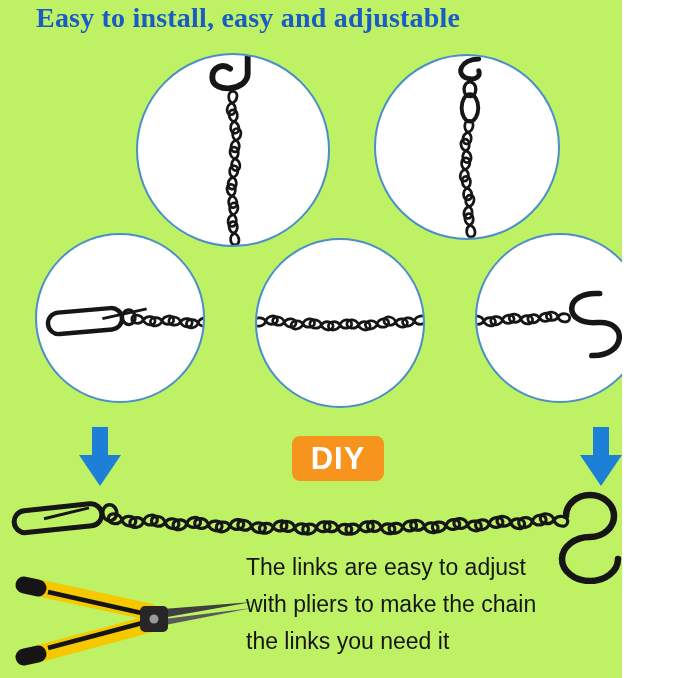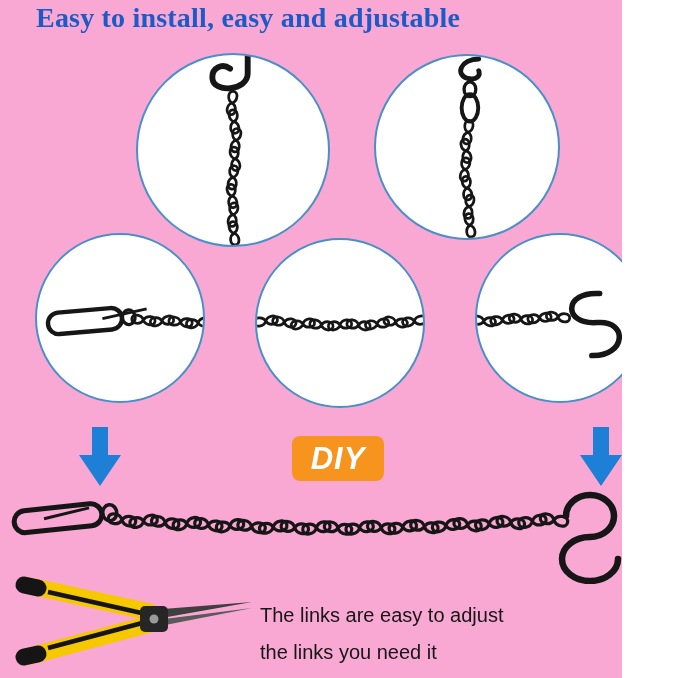--- a/index.html
+++ b/index.html
@@ -1,18 +1,18 @@
 <!DOCTYPE html>
 <html><head>
 <meta charset="utf-8">
 <style>
   * { margin:0; padding:0; box-sizing:border-box; }
   html,body { background:#ffffff; }
   body { font-family:"Liberation Sans", sans-serif; }
-  .canvas { position:relative; width:622px; height:678px; background:#f9a8d4; overflow:hidden; }
+  .canvas { position:relative; width:622px; height:678px; background:#bef264; overflow:hidden; }
 
   .title {
     position:absolute; left:36px; top:2px;
     font-family:"Liberation Serif", serif; font-weight:700;
     font-size:28px; color:#1b5bc7; letter-spacing:.2px; white-space:nowrap;
   }
 
   .circle {
     position:absolute; border:2px solid #4a8fc8; border-radius:50%;
     overflow:hidden; background:#ffffff;
@@ -25,29 +25,29 @@
   .c-mr { left:475px; top:233px; width:170px; height:170px; }
 
   .arrow { position:absolute; width:44px; height:60px; }
   .arrow-left  { left:78px;  top:427px; }
   .arrow-right { left:579px; top:427px; }
 
   .diy {
     position:absolute; left:292px; top:436px; width:92px; height:45px;
     background:#f7941e; border-radius:8px;
     display:flex; align-items:center; justify-content:center;
-    color:#ffffff; font-weight:700; font-size:31px; letter-spacing:1px;font-style:italic;
+    color:#ffffff; font-weight:700; font-size:31px; letter-spacing:1px;
   }
 
   .product { position:absolute; left:0; top:478px; width:679px; height:106px; }
   .pliers  { position:absolute; left:0; top:570px; width:256px; height:104px; }
 
   .caption {
-    position:absolute; left:260px; top:549px;
-    font-size:20px; line-height:37px; color:#161616; white-space:nowrap;margin-top:48px;
+    position:absolute; left:246px; top:549px;
+    font-size:23px; line-height:37px; color:#161616; white-space:nowrap;
   }
 </style>
 </head>
 <body>
 
 <svg width="0" height="0" style="position:absolute" aria-hidden="true">
   <defs>
     <path id="lk8" d="M0,-12 C5.6,-12 5.6,-2.5 0,0 C-5.6,2.5 -5.6,12 0,12 C5.6,12 5.6,2.5 0,0 C-5.6,-2.5 -5.6,-12 0,-12 Z" fill="none" stroke="#161616" stroke-width="2.8" stroke-linejoin="round"></path>
   </defs>
 </svg>
@@ -174,16 +174,17 @@
     <path d="M 38,84 L 24,87" stroke="#151515" stroke-width="17" stroke-linecap="round" fill="none"></path>
     <path d="M 146,52 L 48,78" stroke="#151515" stroke-width="4.5" fill="none"></path>
     <polygon points="150,40 252,32 156,49" fill="#3f3f3f"></polygon>
     <polygon points="150,58 252,38 156,50" fill="#5a5a5a"></polygon>
     <rect x="140" y="36" width="28" height="26" rx="5" fill="#262626"></rect>
     <circle cx="154" cy="49" r="4.5" fill="#9a9a9a"></circle>
   </svg>
 
   <div class="caption">
     <div>The links are easy to adjust</div>
+    <div>with pliers to make the chain</div>
     <div>the links you need it</div>
   </div>
 
 </div>
 
 </body></html>

